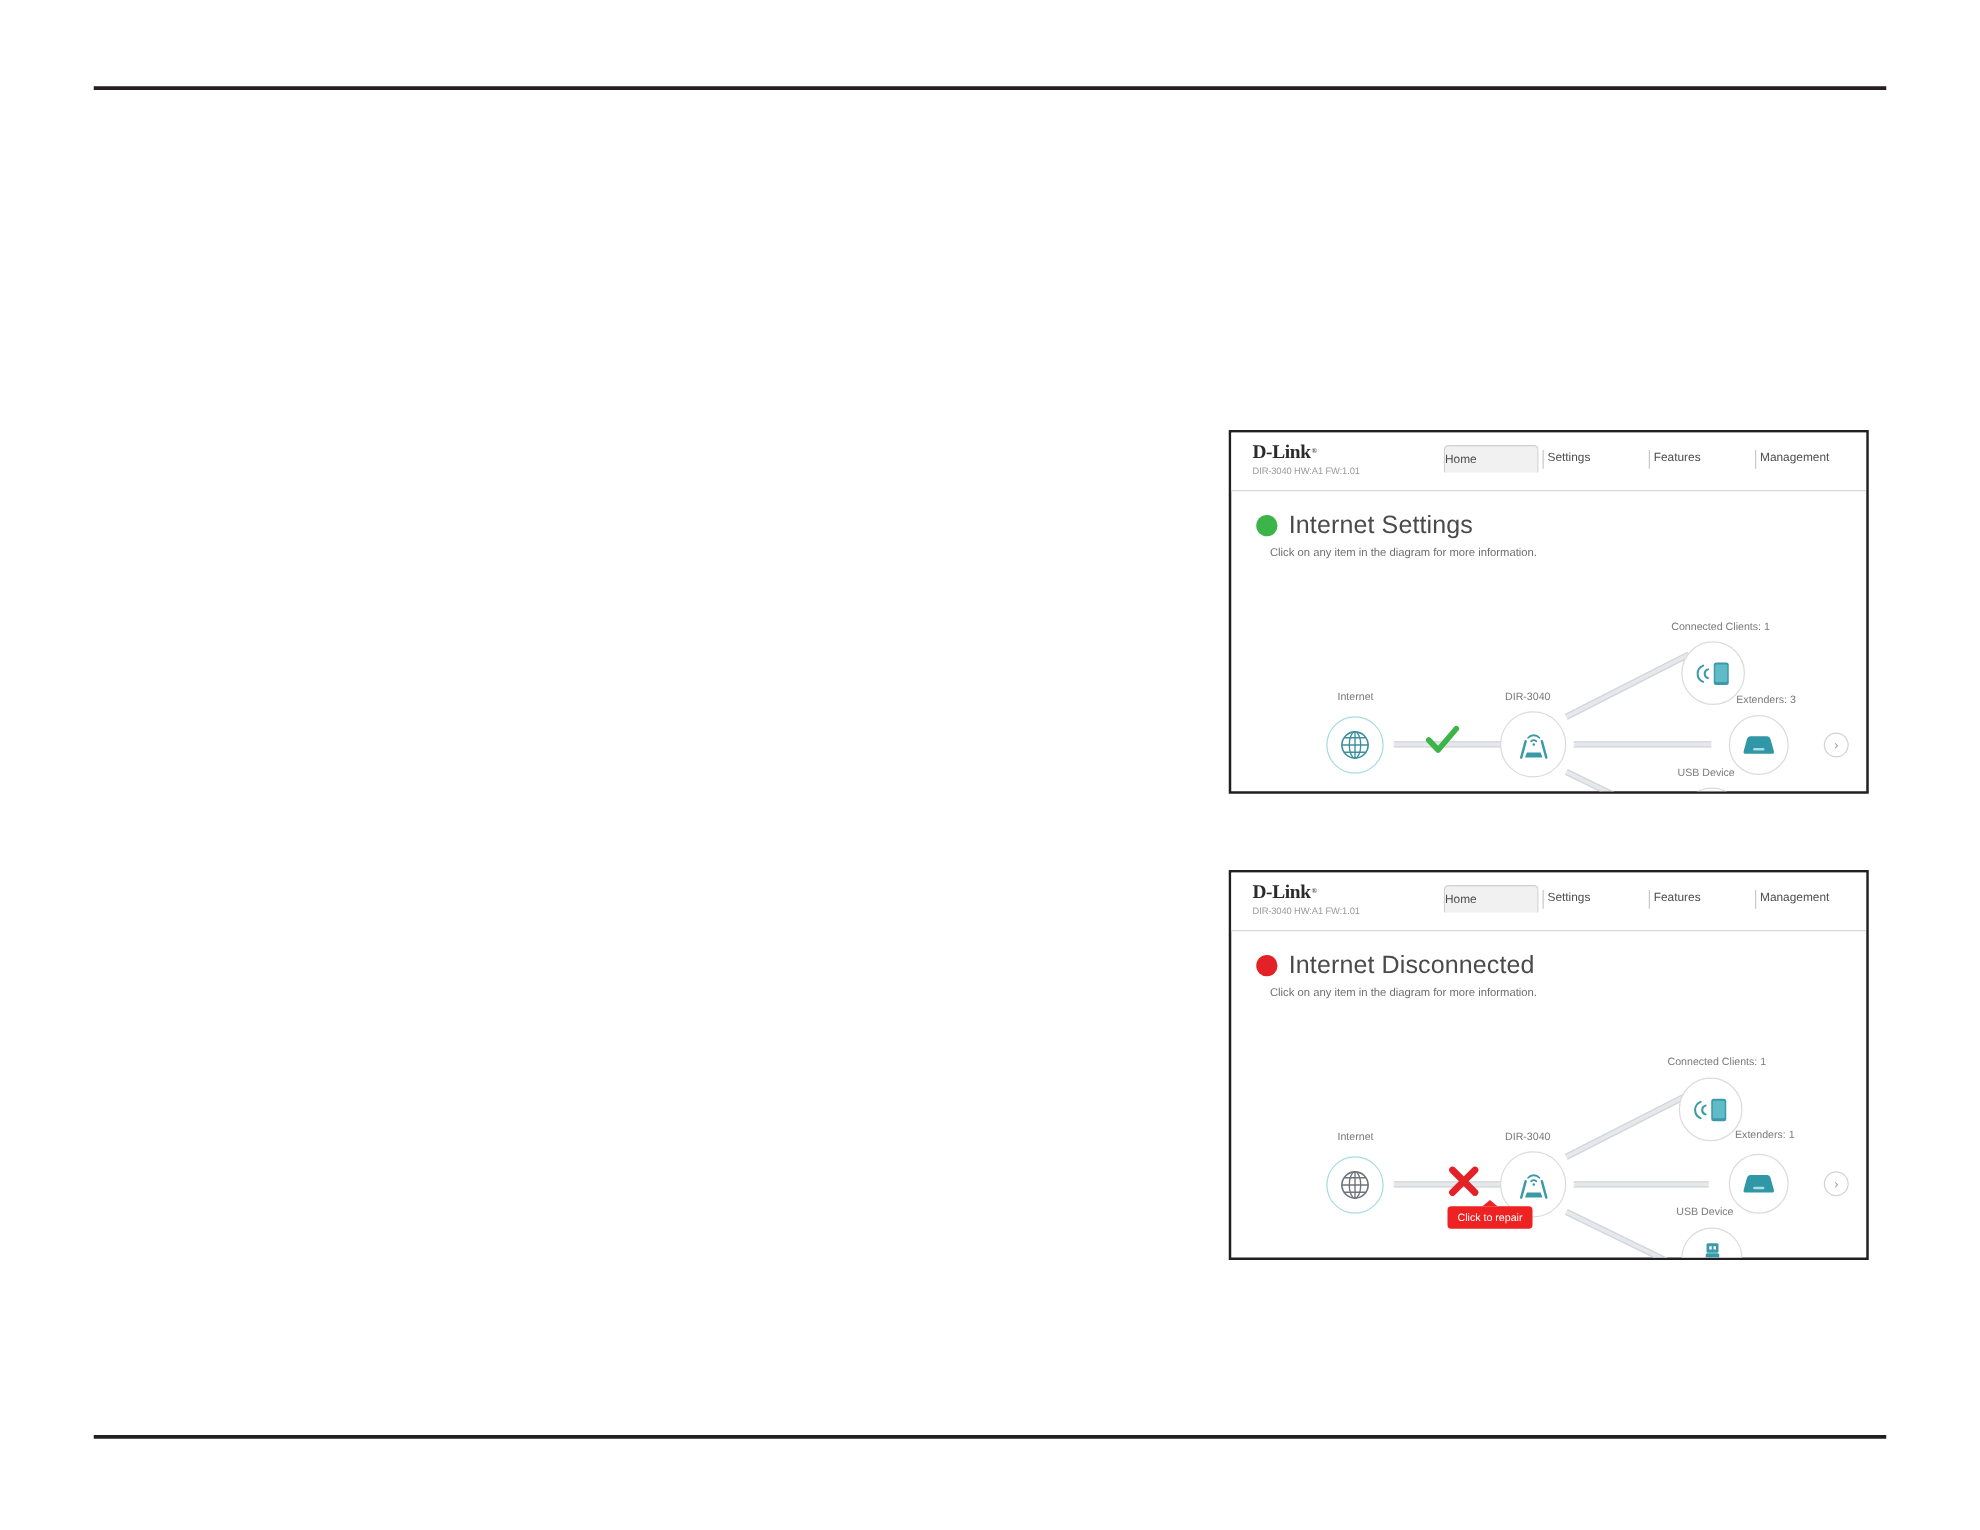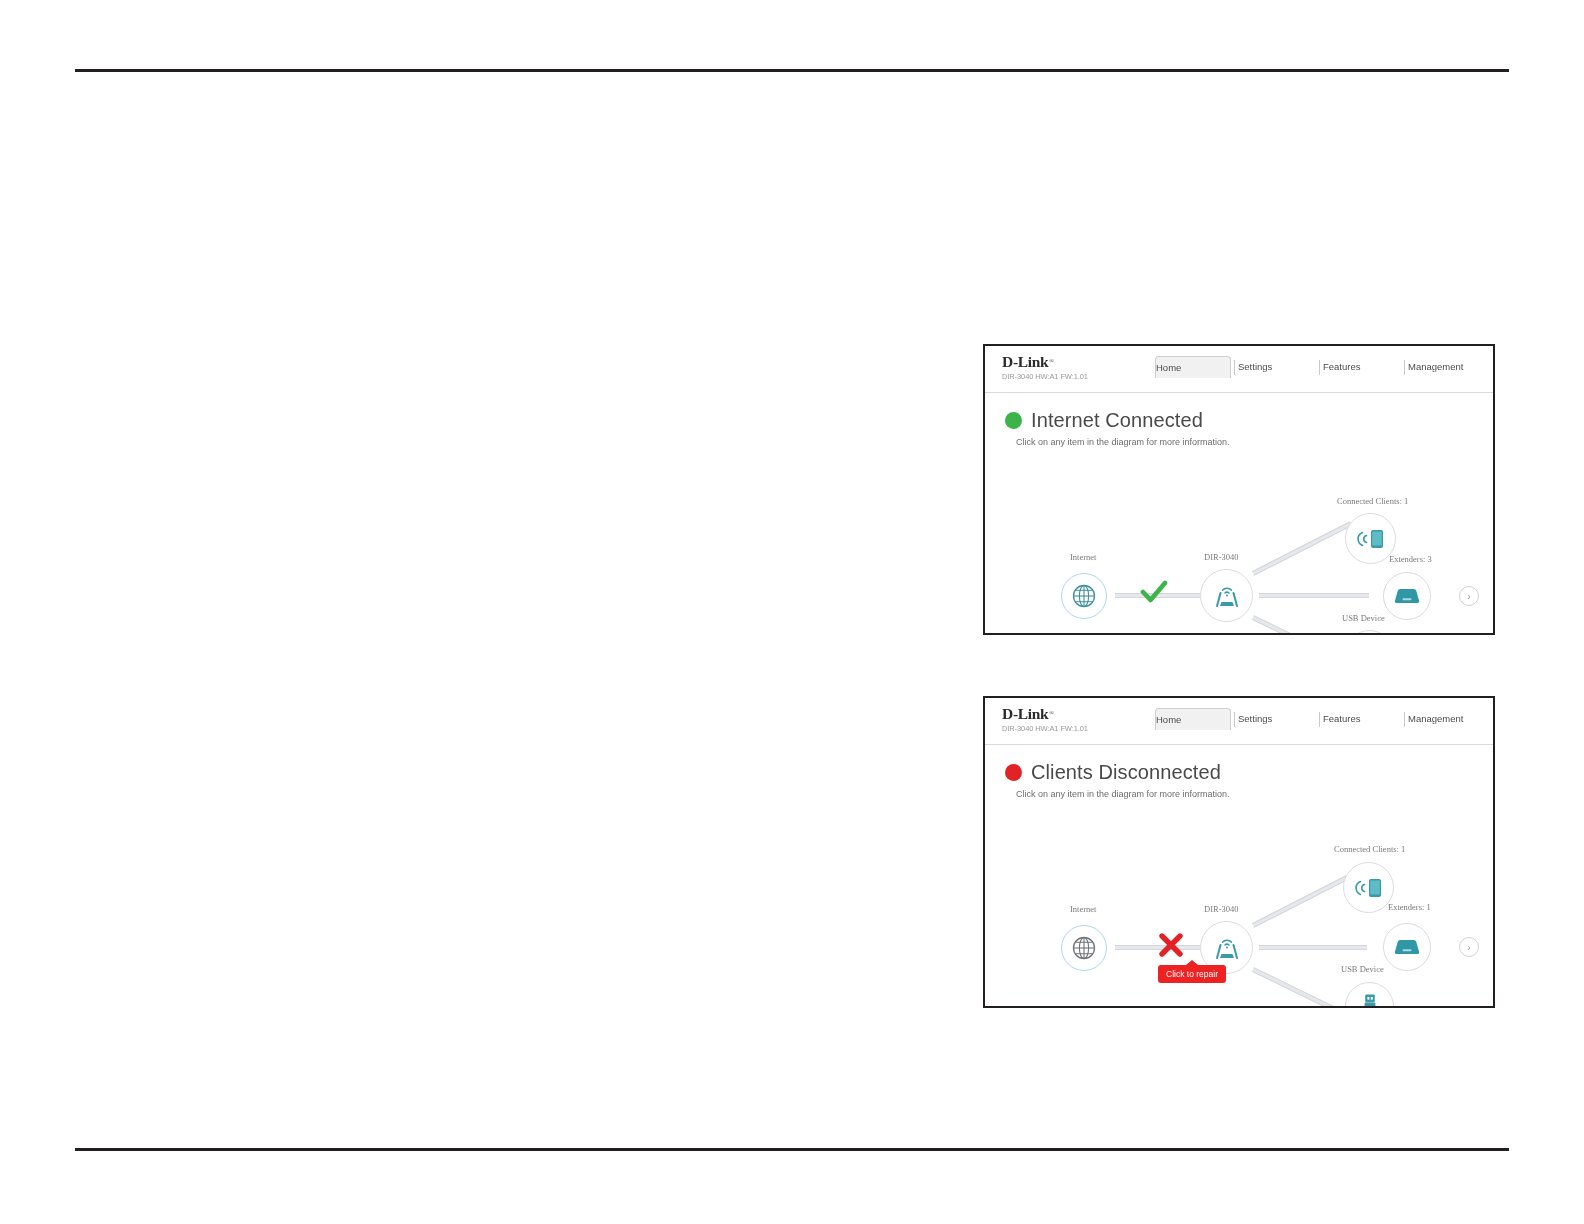--- a/index.html
+++ b/index.html
@@ -153,21 +153,20 @@
     justify-content: center;
     z-index: 3;
   }
   .node.teal-ring { border: 1.5px solid #a9dce2; }
   .node-label {
     position: absolute;
     font-size: 8.5px;
     color: #7a7a7a;
     white-space: nowrap;
     z-index: 4;
-    font-family: Liberation Serif, serif;
   }
   .chevron {
     position: absolute;
     width: 20px; height: 20px;
     border-radius: 50%;
     border: 1px solid #d2d2d2;
     box-sizing: border-box;
     display: flex; align-items: center; justify-content: center;
     color: #9b9b9b;
     font-size: 10px;
@@ -228,21 +227,21 @@
       <div class="nav-sep"></div>
       <div class="nav-tab plain">Features</div>
       <div class="nav-sep"></div>
       <div class="nav-tab plain">Management</div>
     </div>
   </div>
 
   <div class="ui-body" style="height:243px;">
     <div class="status-line">
       <div class="status-dot" style="background:#3cb44a;"></div>
-      <div class="status-text">Internet Connected</div>
+      <div class="status-text">Internet Settings</div>
     </div>
     <div class="status-hint">Click on any item in the diagram for more information.</div>
 
     <div class="diagram">
 
       <div class="link-line" style="left:130px; top:200px; width:120px; height:5px;"></div>
       <div class="link-line" style="left:274px; top:200px; width:110px; height:5px;"></div>
       <div class="link-line" style="left:268px; top:178px; width:110px; height:5px; transform:rotate(-27deg); transform-origin:left center;"></div>
       <div class="link-line" style="left:268px; top:222px; width:110px; height:5px; transform:rotate(26deg); transform-origin:left center;"></div>
 
@@ -319,21 +318,21 @@
       <div class="nav-sep"></div>
       <div class="nav-tab plain">Features</div>
       <div class="nav-sep"></div>
       <div class="nav-tab plain">Management</div>
     </div>
   </div>
 
   <div class="ui-body" style="height:264px;">
     <div class="status-line">
       <div class="status-dot" style="background:#e32227;"></div>
-      <div class="status-text">Clients Disconnected</div>
+      <div class="status-text">Internet Disconnected</div>
     </div>
     <div class="status-hint">Click on any item in the diagram for more information.</div>
 
     <div class="diagram">
 
       <div class="link-line" style="left:130px; top:200px; width:122px; height:5px;"></div>
       <div class="link-line" style="left:274px; top:200px; width:108px; height:5px;"></div>
       <div class="link-line" style="left:268px; top:178px; width:110px; height:5px; transform:rotate(-27deg); transform-origin:left center;"></div>
       <div class="link-line" style="left:268px; top:222px; width:110px; height:5px; transform:rotate(26deg); transform-origin:left center;"></div>
 

